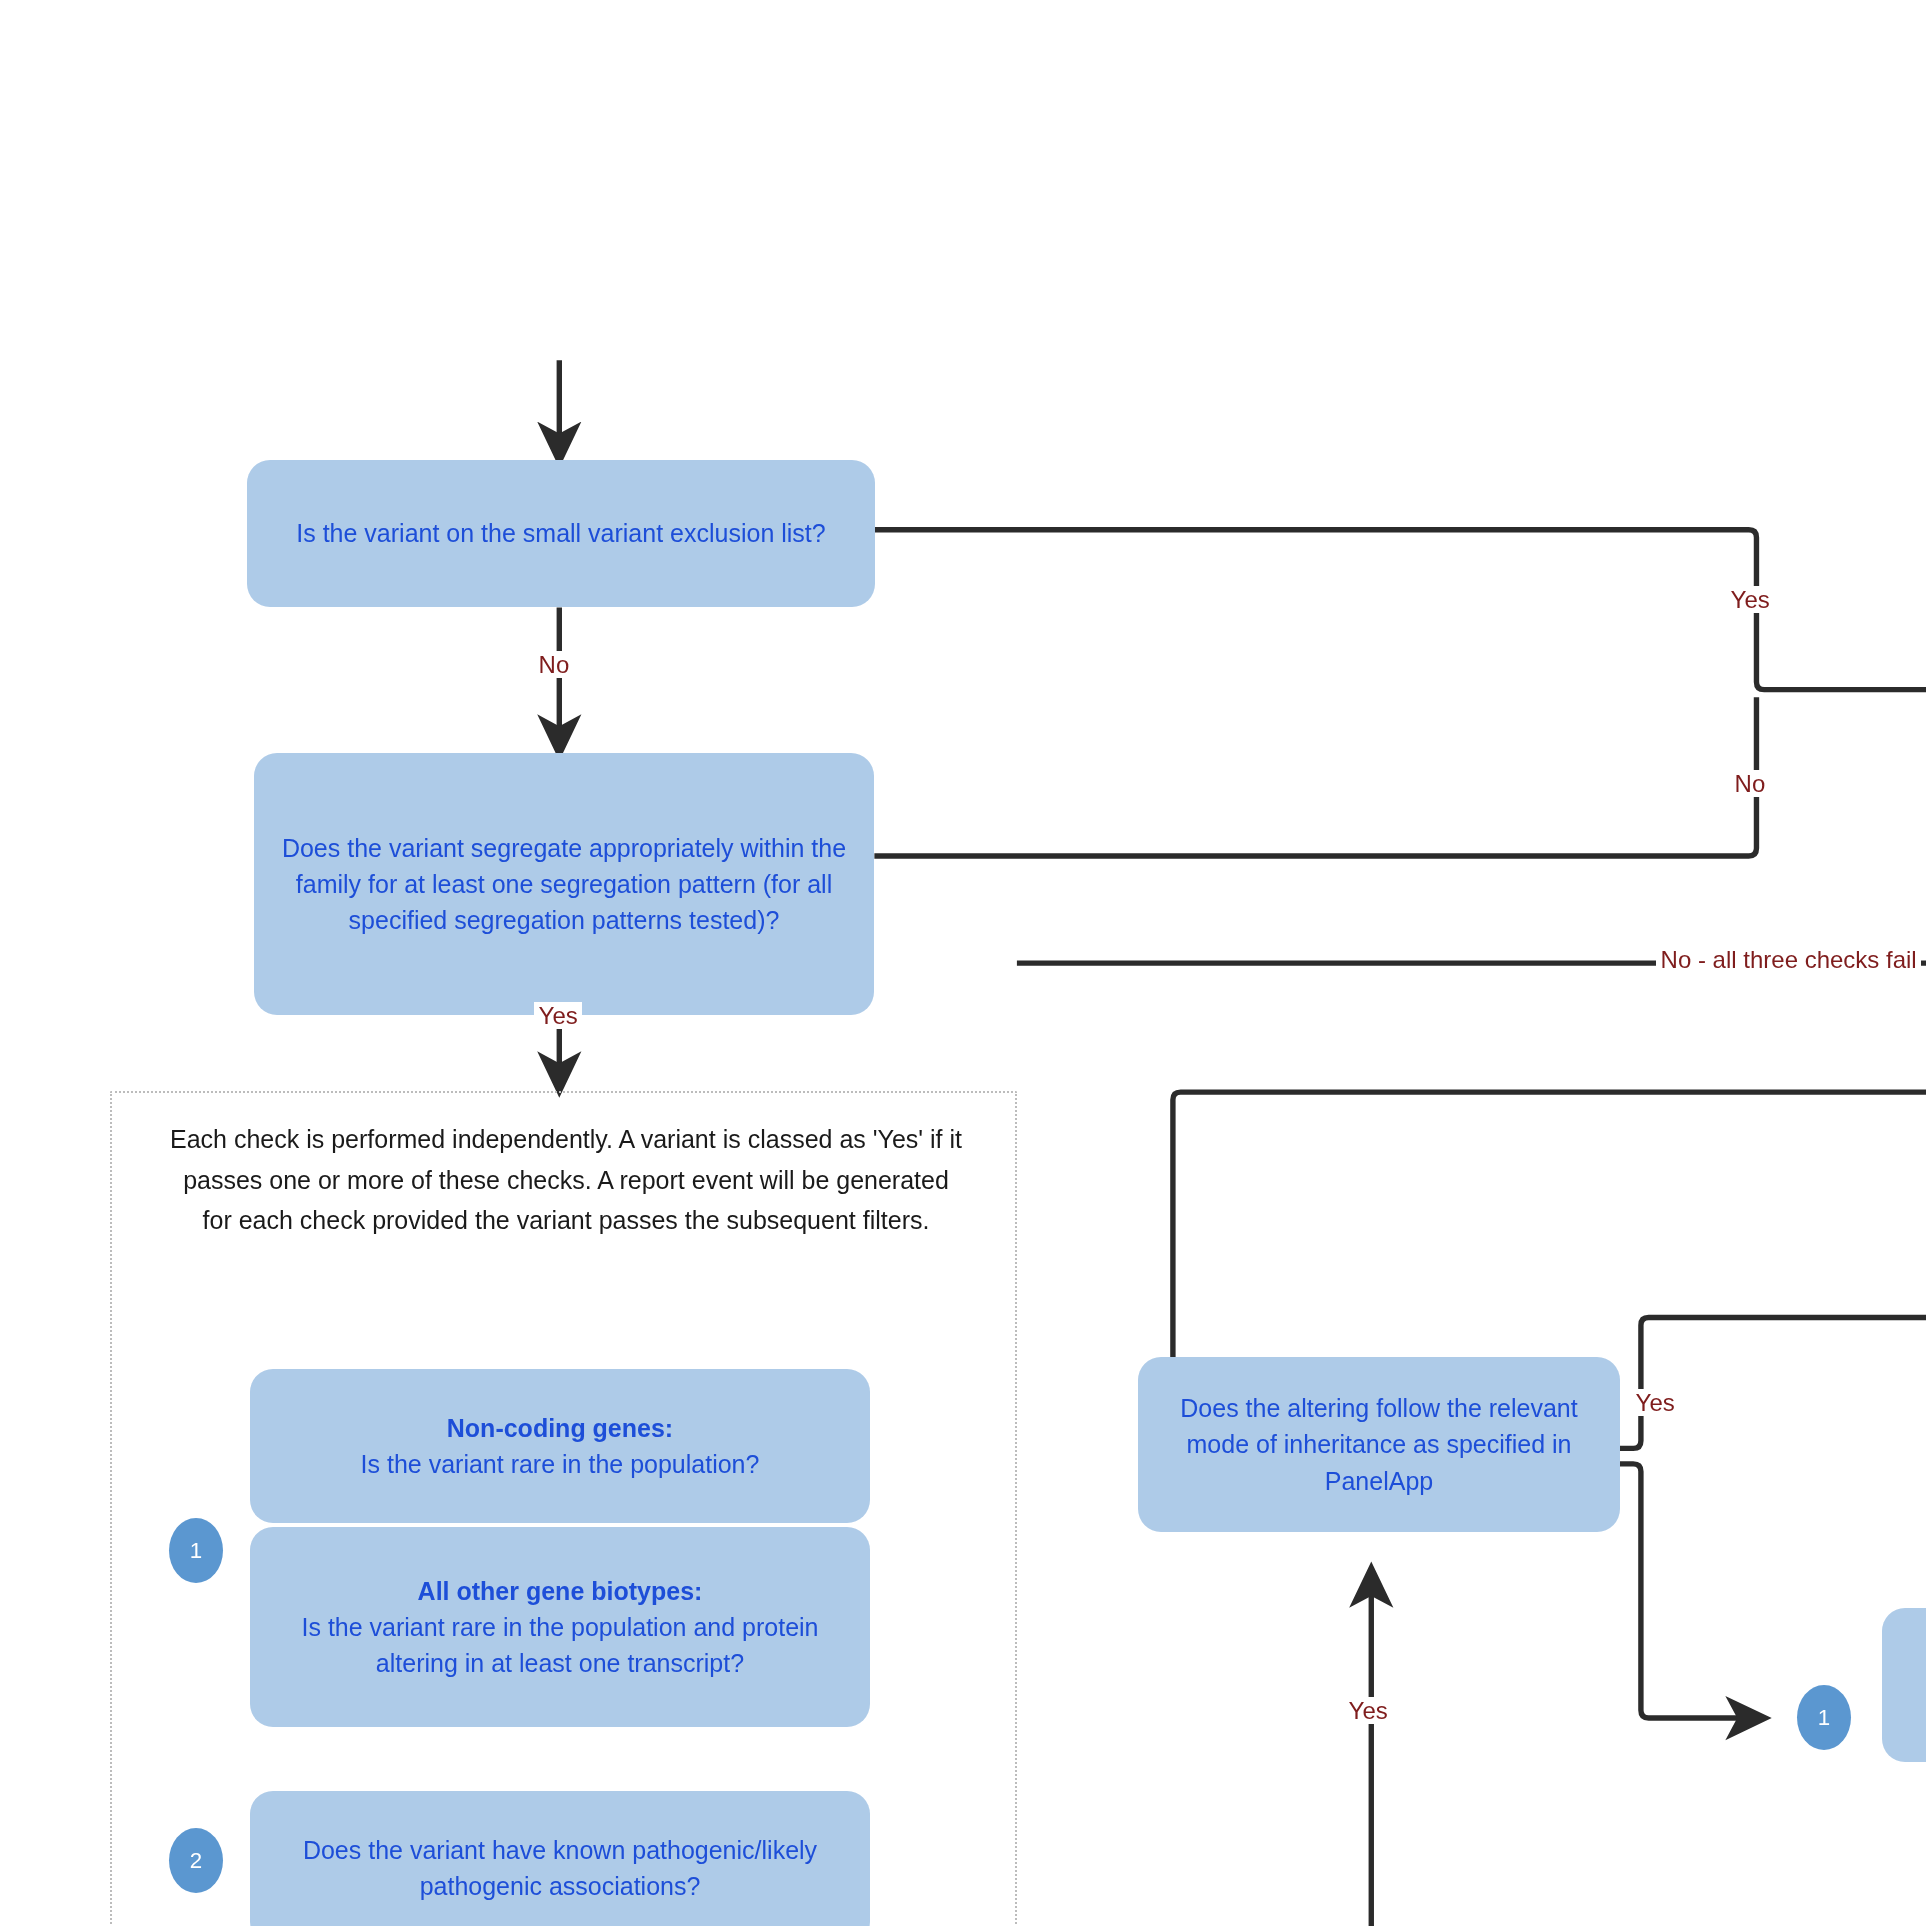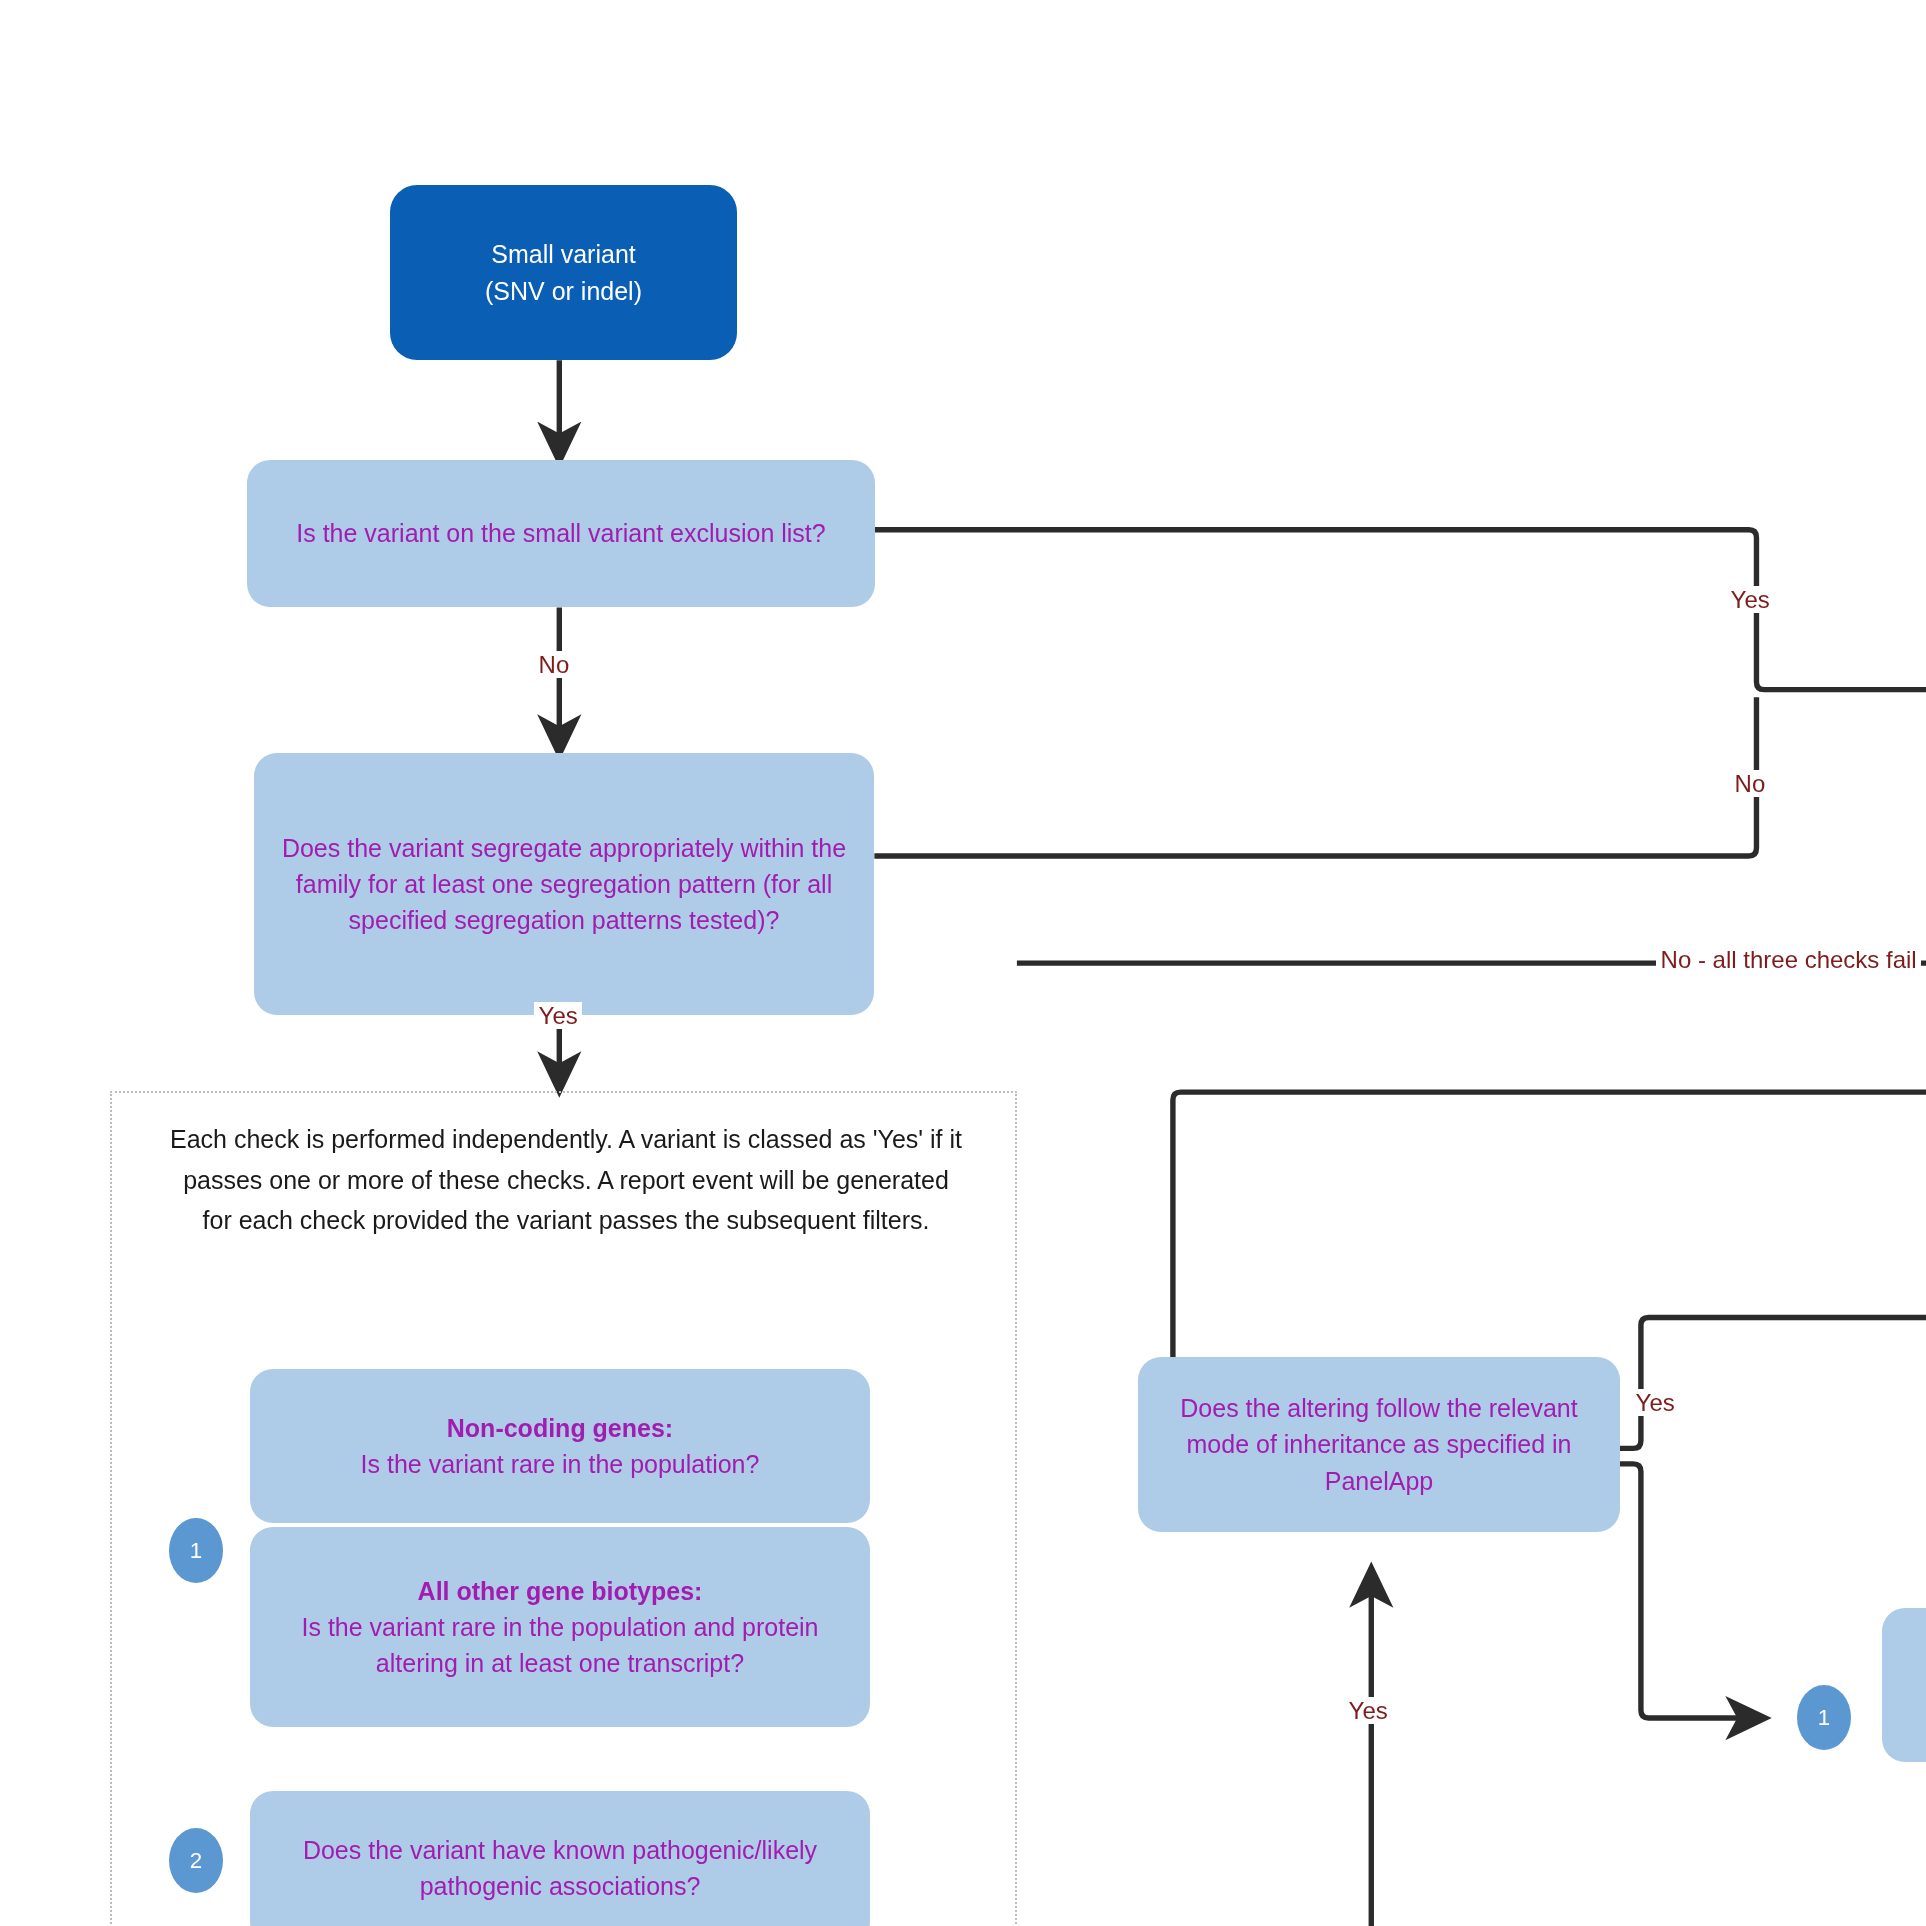--- a/index.html
+++ b/index.html
@@ -2,21 +2,21 @@
 <html style="font-size:6.2px"><head>
 <meta charset="utf-8">
 <style>
   html,body{margin:0;padding:0;background:#ffffff;}
   body{font-family:"Liberation Sans", sans-serif;}
   #stage{position:relative;width:3038px;height:2393px;background:#ffffff;overflow:hidden;}
   svg.edges{position:absolute;left:0;top:0;width:3038px;height:2393px;pointer-events:none;}
 
   .node{position:absolute;box-sizing:border-box;display:flex;align-items:center;
         justify-content:center;text-align:center;}
-  .rbox{background:#aecbe8;border-radius:23px;color:#a21caf;
+  .rbox{background:#aecbe8;border-radius:23px;color:#1d4ed8;
         font-size:25px;line-height:1.45;padding:7.7px 15.4px;}
   .rbox.start{background:#0a5fb4;color:#ffffff;border-radius:27px;}
 
   .numbadge{position:absolute;background:#5b97d0;color:#ffffff;border-radius:50%;
             display:flex;align-items:center;justify-content:center;
             font-size:22.3px;box-sizing:border-box;z-index:5;}
 
   .edge-label{position:absolute;background:#ffffff;color:#7f1d1d;font-size:24px;
               line-height:1;padding:1.5px 4.6px;white-space:nowrap;z-index:4;}
 
@@ -71,26 +71,20 @@
       <path d="M5730,4460 Q5710,4460 5710,4440 L5710,3960 Q5710,3940 5730,3940 L7150,3940 Q7170,3940 7170,3920 L7170,3580" marker-end="url(#arw)"></path>
 
       <path d="M6650,4460 L6805,4460" marker-end="url(#arw)"></path>
 
       <path d="M5520,5200 L6790,5200" marker-end="url(#arw)"></path>
 
       <path d="M5540,5470 L5540,5790 Q5540,5810 5560,5810 L6110,5810" marker-end="url(#arw)"></path>
     </g>
   </svg>
 
-  <div class="node rbox start" style="left:390px;top:185px;width:347px;height:175px;">
-    <div>
-      <span class="ln">Small variant</span>
-      <span class="ln">(SNV or indel)</span>
-    </div>
-  </div>
 
   <div class="node rbox" style="left:247px;top:460px;width:628px;height:147px;">
     <span>Is the variant on the small variant exclusion list?</span>
   </div>
 
   <div class="node rbox" style="left:254px;top:753px;width:620px;height:262px;">
     <span>Does the variant segregate appropriately within the family for at least one segregation pattern (for all specified segregation patterns tested)?</span>
   </div>
 
   <div class="dotted-group" style="left:110px;top:1091px;width:907px;height:1156px;"></div>

